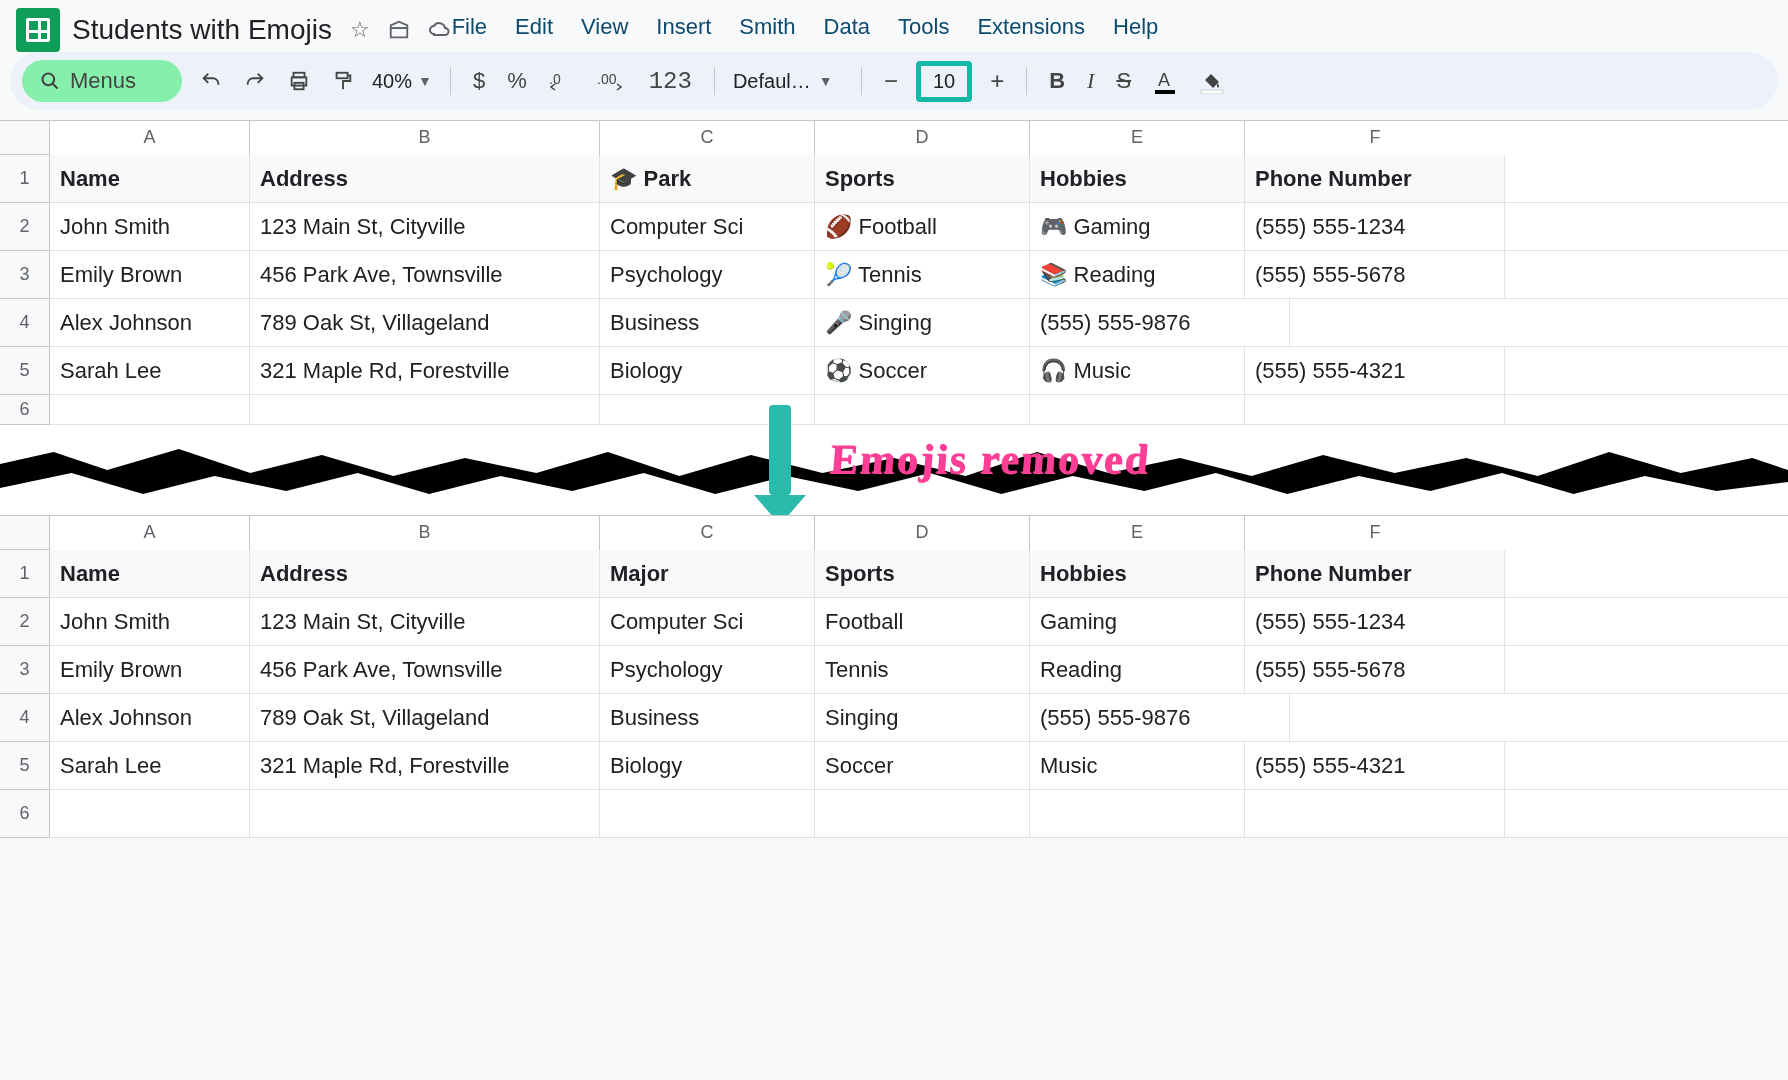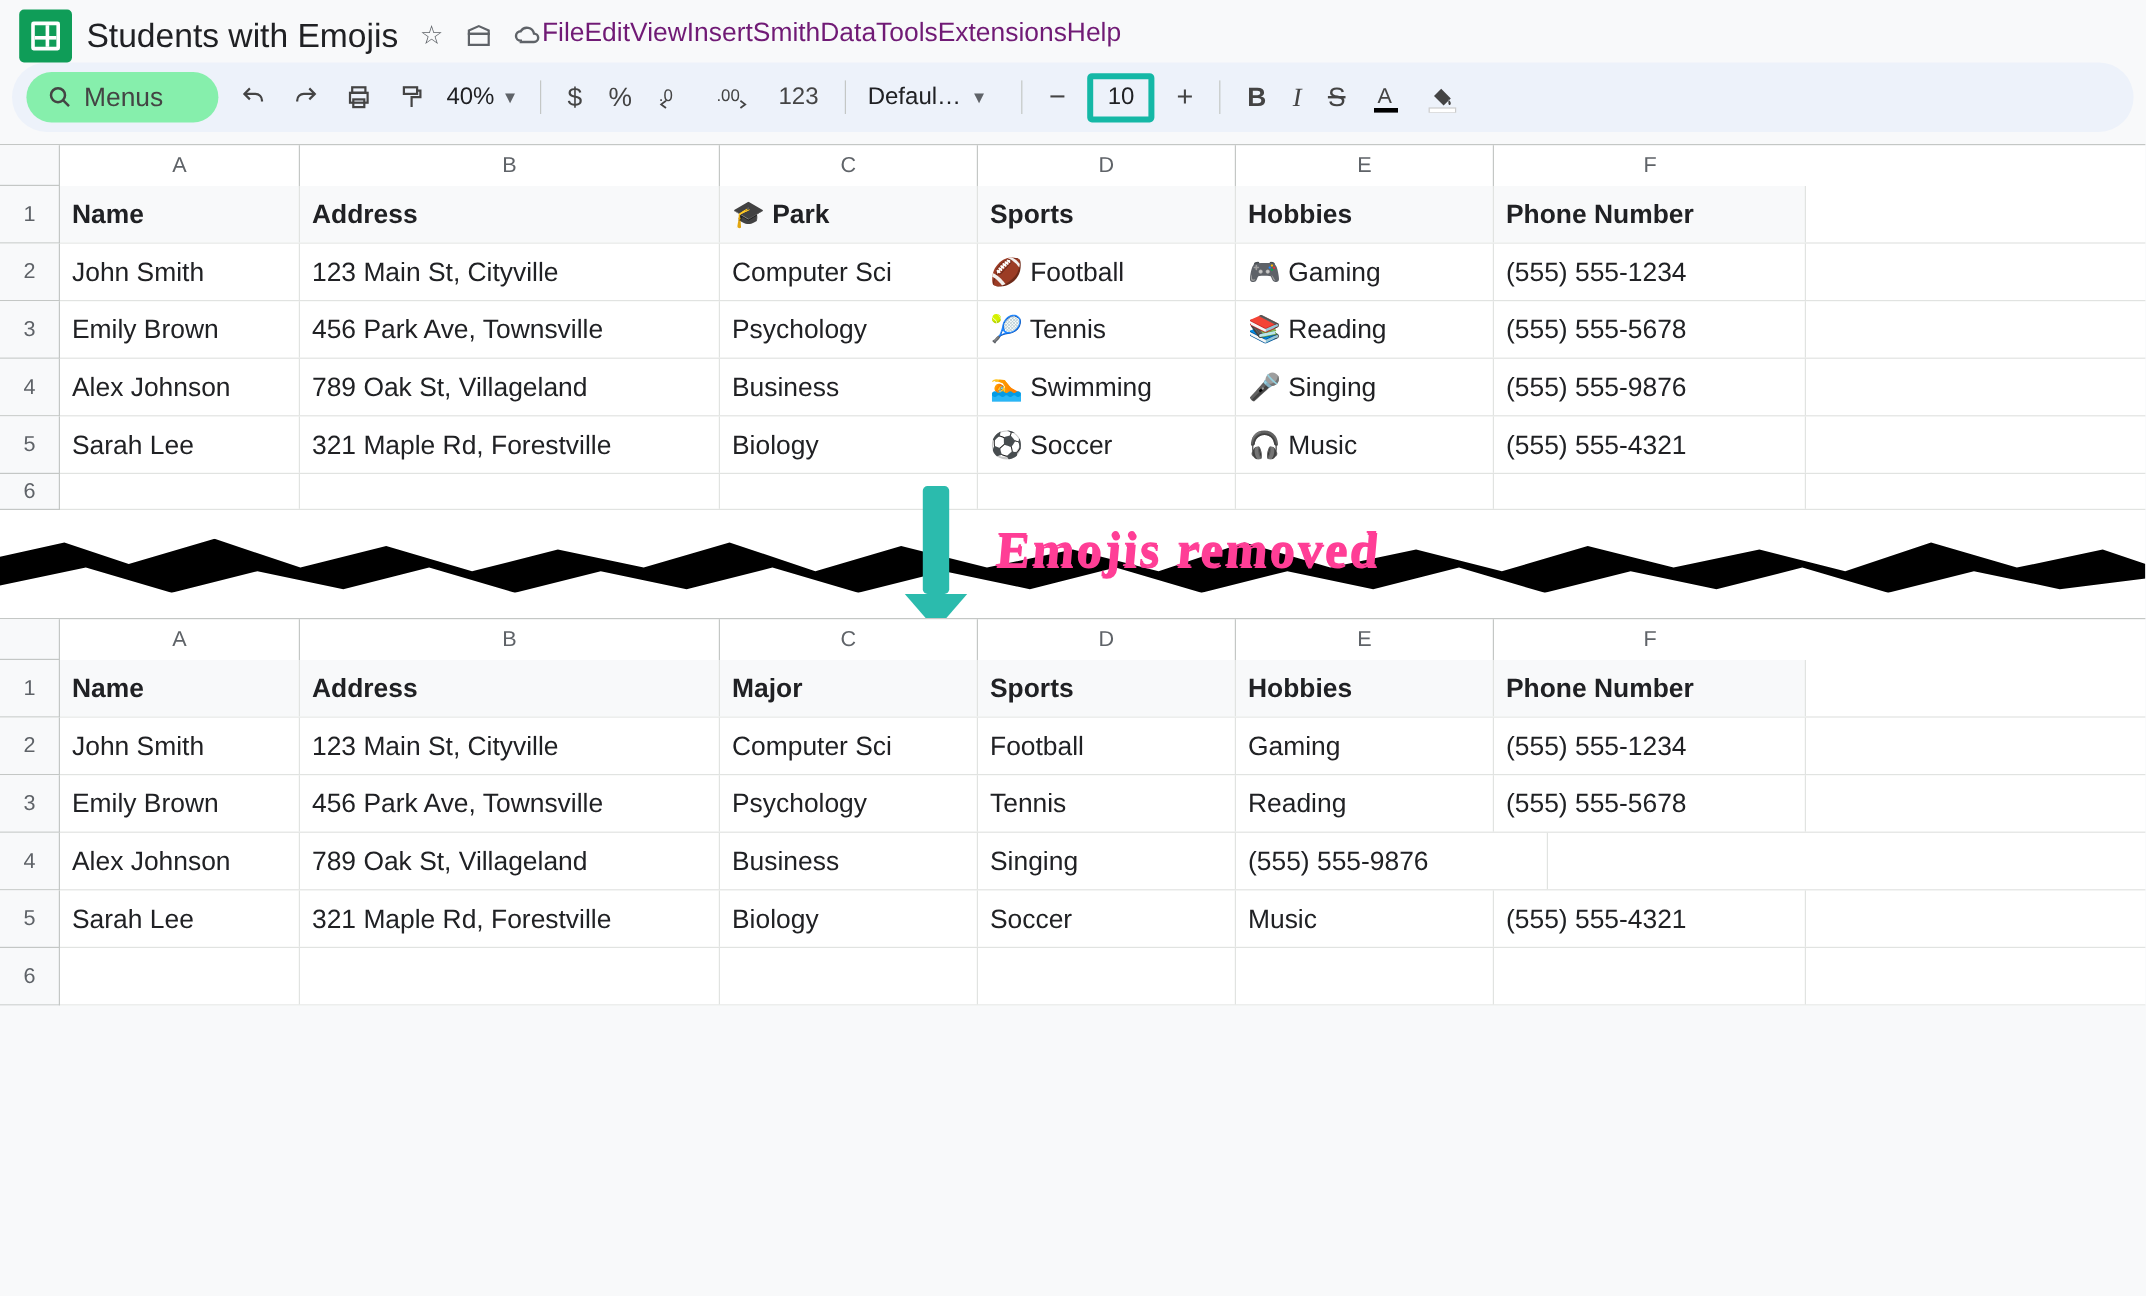--- a/index.html
+++ b/index.html
@@ -8,21 +8,21 @@
     
     .header { display: flex; align-items: center; padding: 8px 16px 0 16px; gap: 12px; }
     .logo { width: 44px; height: 44px; background: #0f9d58; border-radius: 4px; display:flex; align-items:center; justify-content:center; }
     .logo-inner { width: 24px; height: 24px; border: 3px solid #fff; border-radius: 2px; position: relative; }
     .logo-inner::before { content:''; position:absolute; left:0; right:0; top:50%; border-top:3px solid #fff; }
     .logo-inner::after { content:''; position:absolute; top:0; bottom:0; left:50%; border-left:3px solid #fff; }
     .title-area { display:flex; flex-direction:row; flex:1; }
     .doc-title { font-size: 28px; font-weight:400; color:#202124; padding: 4px 0; }
     .title-row { display:flex; align-items:center; gap:18px; }
     .header-icon { color:#5f6368; font-size:22px; cursor:pointer; }
-    .menu-bar { display:flex; padding: 6px 0 12px 0; font-size:22px; color:#701a75; }
+    .menu-bar { display:flex; gap: 28px; padding: 6px 0 12px 0; font-size:22px; color:#0c4a6e; }
     .menu-item { cursor:pointer; }
     
     
     .toolbar { display:flex; align-items:center; gap:14px; padding:8px 12px; background:#edf2fa; border-radius:30px; margin:0 10px; }
     .search-wrap { display:flex; align-items:center; gap:10px; background:#86efac; padding:8px 18px; border-radius:24px; min-width:160px; }
     .tool-icon { font-size:20px; color:#444; cursor:pointer; padding:4px; }
     .sep { width:1px; height:28px; background:#c4c7c5; margin:0 4px; }
     .zoom { display:flex; align-items:center; gap:6px; font-size:20px; }
     .font-sel { display:flex; align-items:center; gap:8px; font-size:20px; min-width:110px; }
     .font-size-box { border:5px solid #14b8a6; border-radius:4px; padding:4px 12px; font-size:20px; min-width:44px; text-align:center; }
@@ -135,21 +135,21 @@
         <text x="0" y="14" font-size="14" fill="#444">.0</text>
         <path d="M6 20l-4-3 4-3" fill="none" stroke="#444" stroke-width="1.5"></path>
       </svg>
     </span>
   <span class="tool-icon">
       <svg width="30" height="22" viewBox="0 0 30 22">
         <text x="0" y="14" font-size="14" fill="#444">.00</text>
         <path d="M20 14l4 3-4 3" fill="none" stroke="#444" stroke-width="1.5"></path>
       </svg>
     </span>
-  <span class="tool-icon" style="font-size:20px;">123</span>
+  <span class="tool-icon" style="font-size:24px;font-family:Liberation Mono, monospace;">123</span>
   <div class="sep"></div>
   <div class="font-sel">
     <span>Defaul…</span>
     <span class="chev">▼</span>
   </div>
   <div class="sep"></div>
   <span class="tool-icon" style="font-size:24px;">−</span>
   <div class="font-size-box">10</div>
   <span class="tool-icon" style="font-size:24px;">+</span>
   <div class="sep"></div>
@@ -211,21 +211,20 @@
         <div class="cell cB">456 Park Ave, Townsville</div>
         <div class="cell cC">Psychology</div>
         <div class="cell cD">🎾 Tennis</div>
         <div class="cell cE">📚 Reading</div>
         <div class="cell cF">(555) 555-5678</div>
       </div>
       <div class="row">
         <div class="cell cA">Alex Johnson</div>
         <div class="cell cB">789 Oak St, Villageland</div>
         <div class="cell cC">Business</div>
-        <div class="cell cD">🏊 Swimming</div>
         <div class="cell cE">🎤 Singing</div>
         <div class="cell cF">(555) 555-9876</div>
       </div>
       <div class="row">
         <div class="cell cA">Sarah Lee</div>
         <div class="cell cB">321 Maple Rd, Forestville</div>
         <div class="cell cC">Biology</div>
         <div class="cell cD">⚽ Soccer</div>
         <div class="cell cE">🎧 Music</div>
         <div class="cell cF">(555) 555-4321</div>

